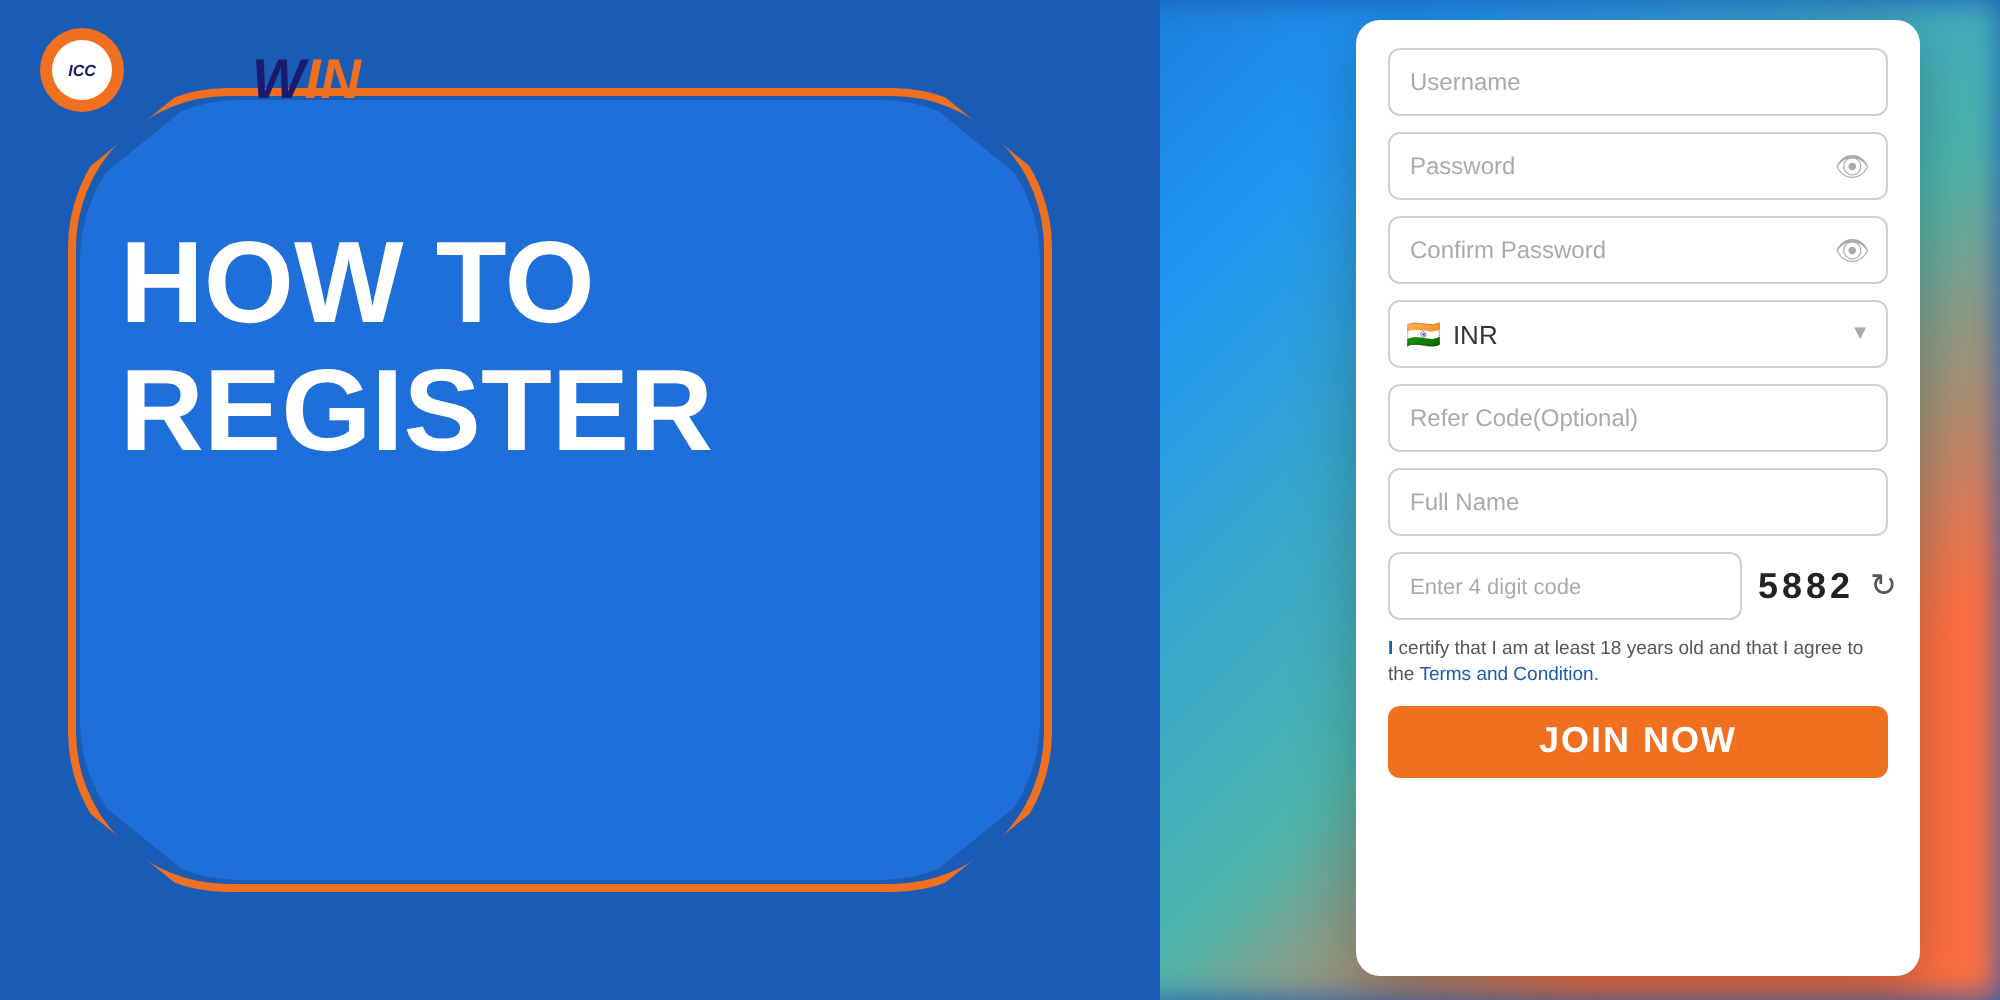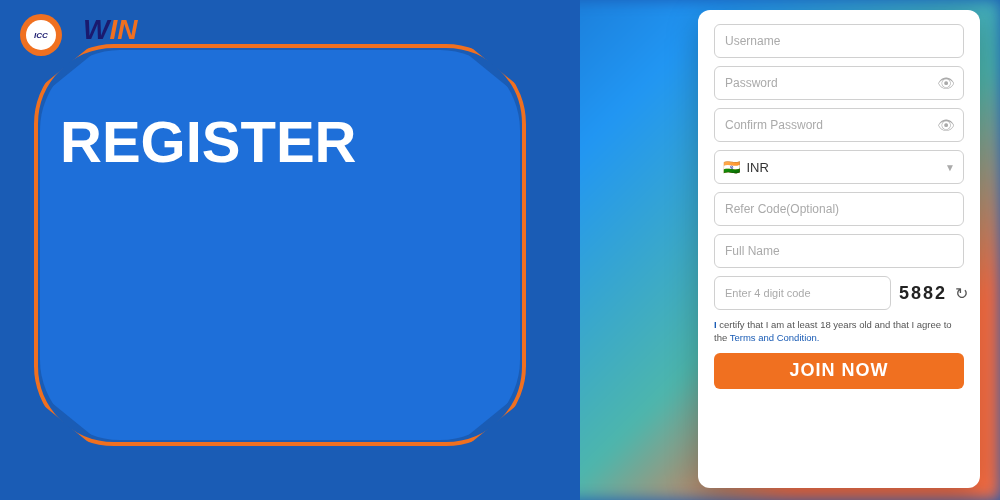--- a/index.html
+++ b/index.html
@@ -69,21 +69,21 @@
       color: white;
       font-size: 58px;
       font-weight: 900;
       line-height: 1.1;
       text-transform: uppercase;
     }
 
     
     .form-panel {
       position: absolute;
-      right: 20px;
+      right: 40px;
       top: 10px;
       width: 282px;
       height: 478px;
       background: white;
       border-radius: 12px;
       box-shadow: 0 8px 32px rgba(0,0,0,0.25);
       z-index: 10;
       padding: 14px 16px 12px 16px;
       display: flex;
       flex-direction: column;
@@ -234,21 +234,22 @@
       cursor: pointer;
     }
 
     
     .logo-container {
       position: absolute;
       top: 14px;
       left: 20px;
       z-index: 20;
       display: flex;
-      align-items: flex-start;
+      align-items: flex-end;
+      gap: 43px;
     }
     .icc-circle {
       width: 42px;
       height: 42px;
       background: #f07020;
       border-radius: 50%;
       display: flex;
       align-items: center;
       justify-content: center;
       overflow: hidden;
@@ -293,20 +294,21 @@
     <div class="icc-inner">
       <span class="icc-text">ICC</span>
     </div>
   </div>
   <div class="win-text">
     <span class="win-w">W</span><span class="win-in">IN</span>
   </div>
 </div>
 
 <div class="main-heading">
+  <div>HOW TO</div>
   <div>REGISTER</div>
 </div>
 
 <div class="form-panel">
 
   <div class="form-field">
     <input class="form-input" type="text" placeholder="Username" style="">
   </div>
 
   <div class="form-field">

